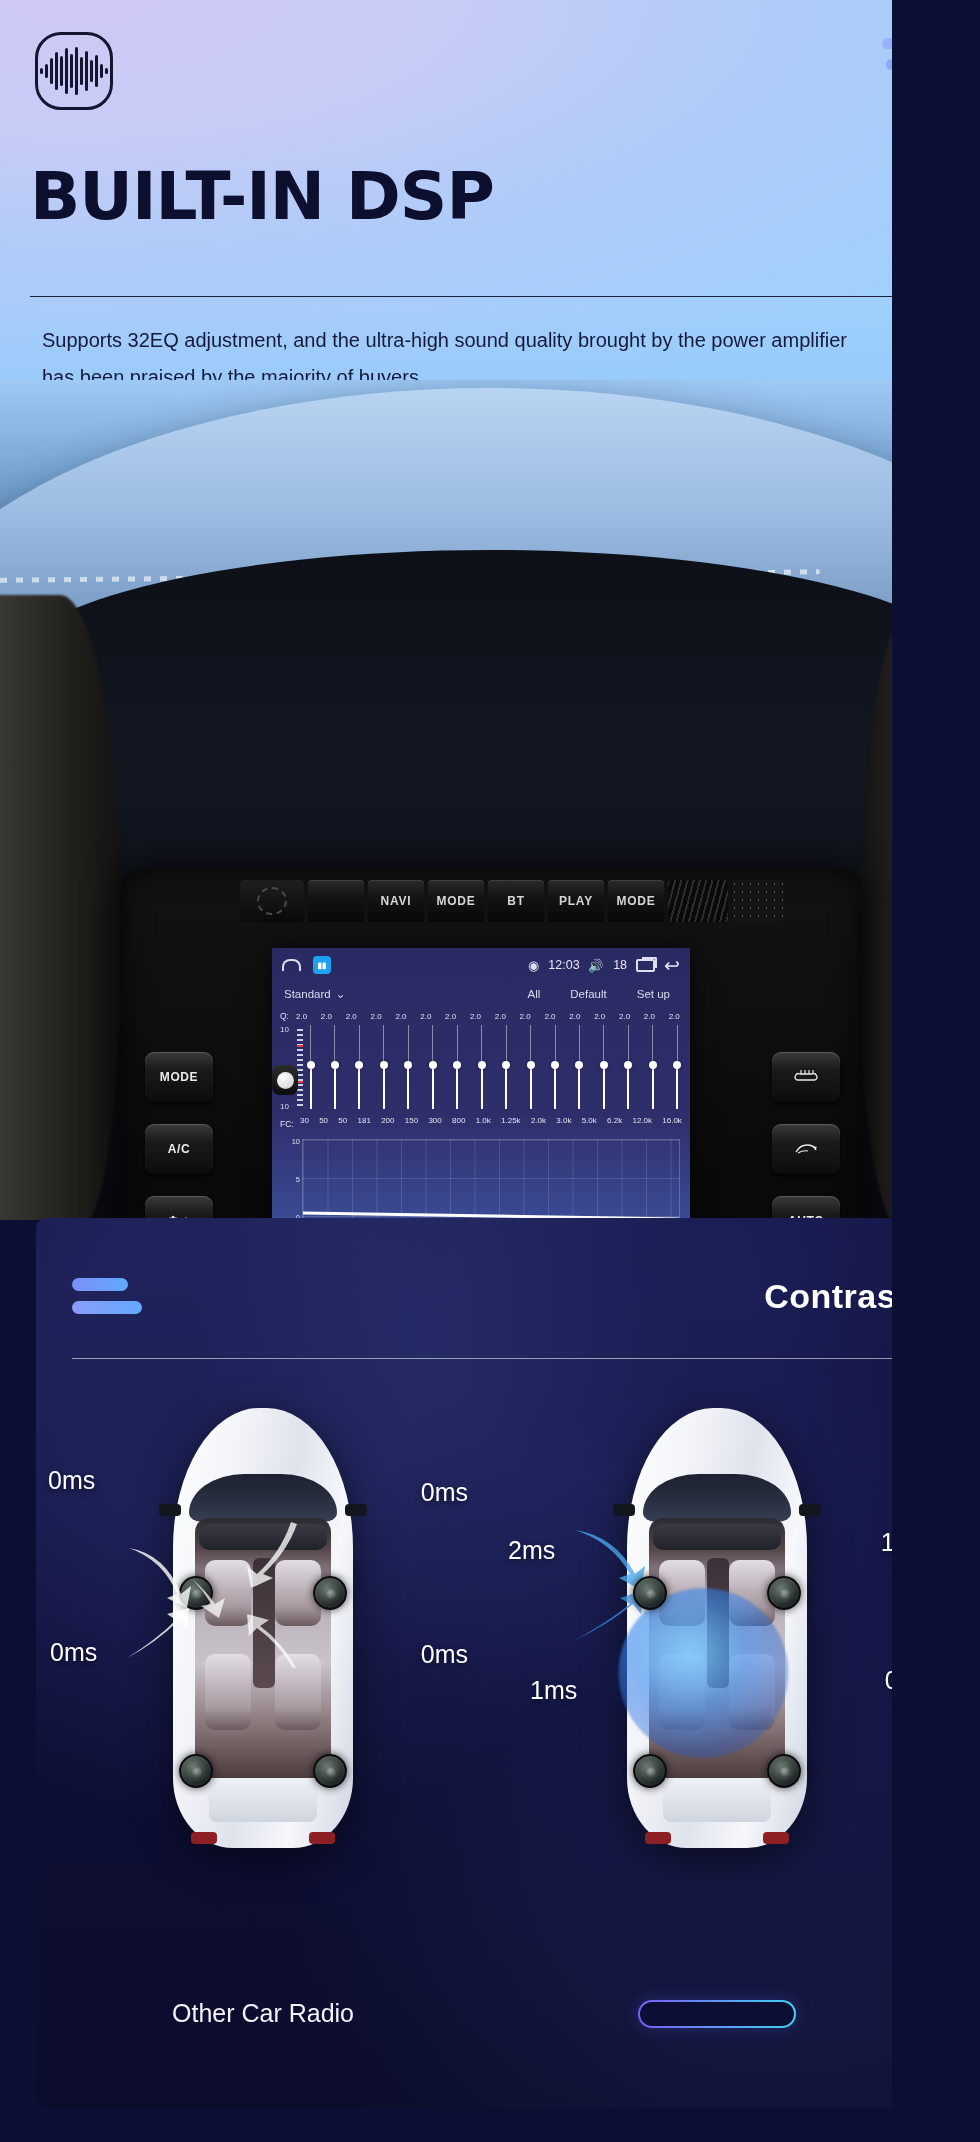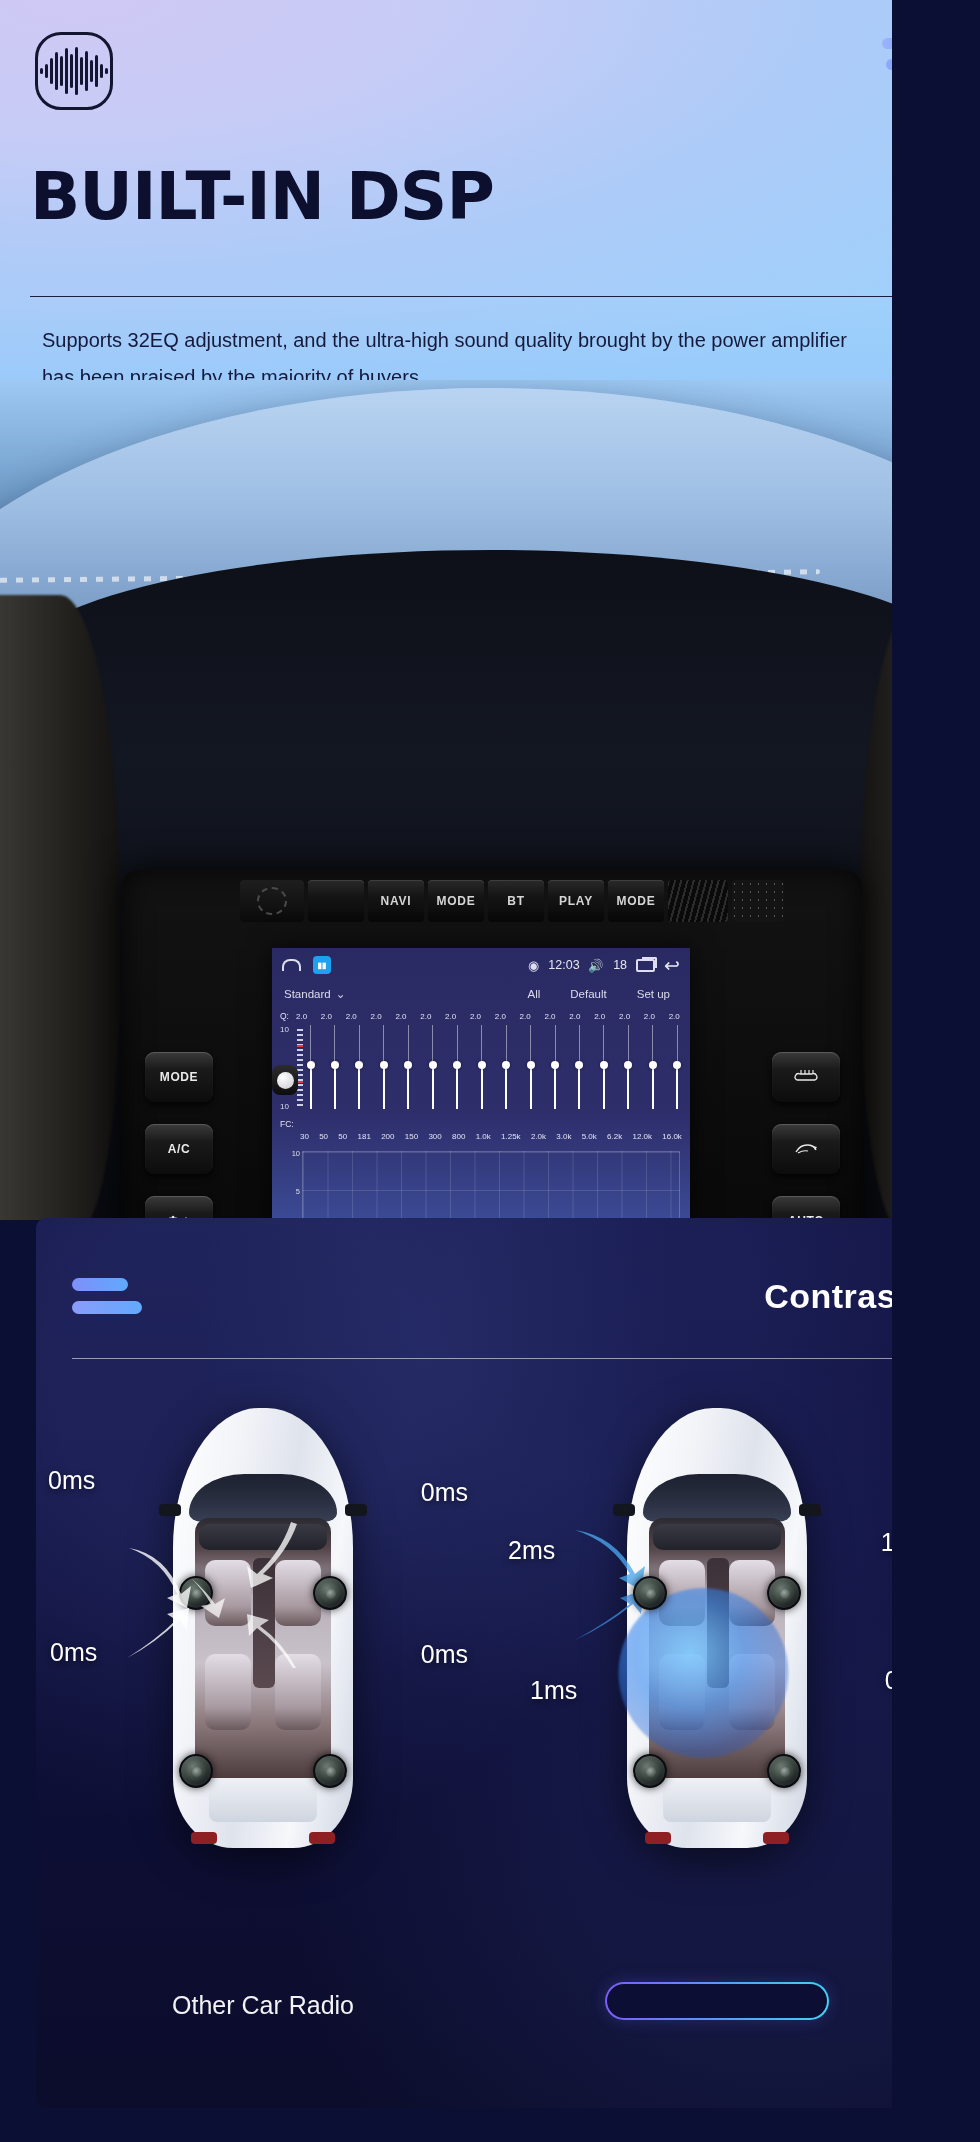--- a/index.html
+++ b/index.html
@@ -218,21 +218,21 @@
   .slider { position: relative; width: 9px; height: 84px; }
   .slider .track { position: absolute; left: 4px; top: 0; width: 1px; height: 84px; background: rgba(255,255,255,.45); }
   .slider .fill { position: absolute; left: 3.5px; top: 40px; width: 2px; height: 44px; background: #ffffff; }
   .slider .knob { position: absolute; left: 0.5px; top: 36px; width: 8px; height: 8px; border-radius: 50%; background: #fff; box-shadow: 0 0 3px rgba(0,0,0,.5); }
 
   .fc-row {
     display: flex; align-items: flex-start;
     padding: 4px 6px 0 8px; color: #e3e3f2; font-size: 8px;
   }
   .fc-row .lbl { width: 20px; font-size: 8.5px; padding-top: 2px; }
-  .fc-row .vals { flex: 1; display: flex; justify-content: space-between; padding-right: 2px; margin-top: 16px; }
+  .fc-row .vals { flex: 1; display: flex; justify-content: space-between; padding-right: 2px; }
   .fc-row .vals span { text-align: center; line-height: 1.05; max-width: 20px; }
 
   .graph-zone { position: relative; height: 210px; padding: 8px 10px 0 8px; }
   .graph-axis { position: absolute; left: 8px; top: 8px; width: 20px; height: 160px; color: #dfdfef; font-size: 7.5px; }
   .graph-axis span { position: absolute; right: 0; }
   .graph-box {
     position: absolute; left: 30px; top: 10px; right: 10px; height: 152px;
     border: 1px solid rgba(255,255,255,.22);
     background-image:
       linear-gradient(to right, rgba(255,255,255,.13) 1px, transparent 1px),
@@ -330,29 +330,29 @@
   .sound-arrow { position: absolute; opacity: .9; }
   .sphere {
     position: absolute; left: 50%; top: 180px;
     width: 170px; height: 170px; border-radius: 50%;
     transform: translateX(-58%);
     background: radial-gradient(circle at 42% 38%, rgba(120,200,255,.85) 0%, rgba(60,140,240,.62) 38%, rgba(30,90,210,.38) 68%, rgba(20,60,170,0) 100%);
     filter: blur(1px);
   }
 
   .car-caption {
-    position: absolute; bottom: 8px; width: 100%;
+    position: absolute; bottom: 0; width: 100%;
     display: flex; align-items: center; justify-content: center;
   }
   .caption-plain { color: #f2f2f7; font-size: 25px; }
   .caption-pill {
     padding: 12px 34px; border-radius: 34px;
     border: 2px solid; border-image: linear-gradient(90deg,#7b5cf7,#3fd3f2) 1;
     border-image-slice: 1;
-    font-size: 30px; font-weight: 700;
+    font-size: 21px; font-weight: 700;
     background: transparent;
     background-image: linear-gradient(90deg,#7b5cf7 0%, #4f7ff6 45%, #3fd3f2 100%);
     -webkit-background-clip: text; background-clip: text; color: transparent;
     box-shadow: 0 0 16px rgba(90,110,250,.25);
     position: relative;
     text-decoration: underline;
   }
   .caption-pill-wrap {
     border: 2px solid rgba(120,130,250,.9);
     border-radius: 34px;

